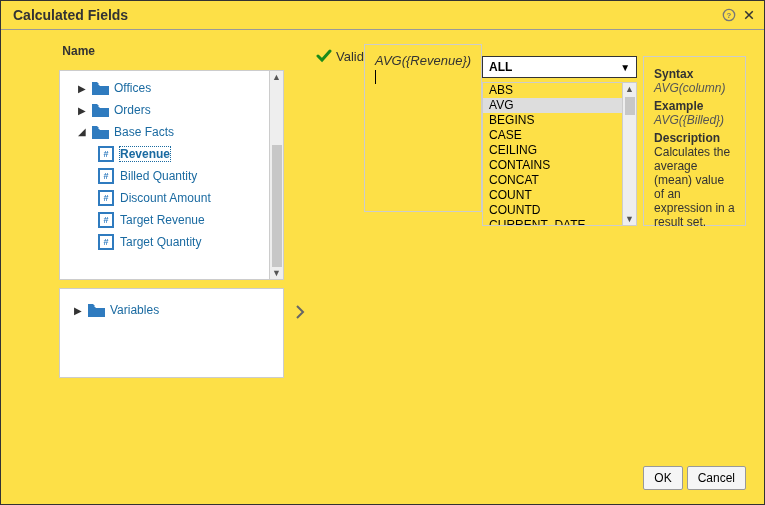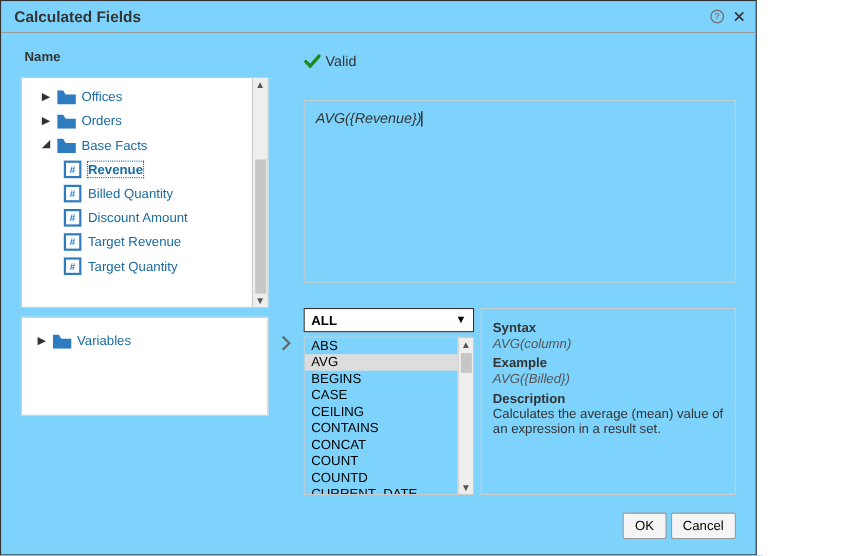--- a/index.html
+++ b/index.html
@@ -1,21 +1,21 @@
 <!DOCTYPE html>
 <html><head>
 <meta charset="utf-8">
 <style>
   * { box-sizing: border-box; font-family: Arial, Helvetica, sans-serif; }
   body { margin: 0; background: #fff; }
-  .dialog { width: 688px; height: 505px; border: 1px solid #333; background: #7dd3fc; position: relative; }
+  .dialog { width: 765px; height: 505px; border: 1px solid #333; background: #fde047; position: relative; }
   .title-bar { display: flex; align-items: center; padding: 6px 8px 6px 12px; border-bottom: 1px solid #999; }
   .title-bar .title { font-weight: bold; font-size: 14px; color: #333; flex: 1; }
   .title-bar .icon { width: 14px; height: 14px; margin-left: 6px; cursor: pointer; color: #555; display: flex; align-items: center; justify-content: center; }
-  .body { display: flex; padding: 14px 18px 0 18px; height: 420px; }
+  .body { display: flex; padding: 14px 18px 0 18px; height: 420px; margin-left: 40px; }
   .left-col { width: 225px; display: flex; flex-direction: column; }
   .name-row { display: flex; align-items: center; margin-bottom: 12px; }
   .name-row label { font-size: 12px; font-weight: bold; color: #333; width: 46px; text-align: right; padding-right: 10px; }
   .name-row input { flex: 1; height: 24px; border: 1px solid #ccc; padding: 0 6px; font-size: 12px; color: #555; }
   .panel { border: 1px solid #ccc; background: #fff; }
   .tree-panel { height: 210px; position: relative; overflow: hidden; }
   .tree-panel .scroll-track { position: absolute; right: 0; top: 0; bottom: 0; width: 14px; background: #eee; border-left: 1px solid #ccc; display:flex; flex-direction:column; align-items:center; }
   .scroll-arrow { font-size: 9px; color: #555; line-height: 12px; }
   .tree { padding: 6px 4px; font-size: 12px; color: #1a6aa1; }
   .tree-item { display: flex; align-items: center; height: 22px; white-space: nowrap; }
@@ -23,21 +23,21 @@
   .tree-item.depth1 { padding-left: 34px; }
   .toggle { width: 10px; margin-right: 4px; font-size: 10px; color: #333; cursor: pointer; }
   .folder-icon { width: 17px; height: 13px; margin-right: 5px; display: inline-flex; }
   .num-icon { width: 16px; height: 16px; border: 2px solid #2f7bbf; margin-right: 6px; display: inline-flex; align-items: center; justify-content: center; font-size: 9px; font-weight: bold; color: #2f7bbf; background: #fff; }
   .tree-label { cursor: pointer; }
   .tree-label.selected { outline: 1px dotted #1a6aa1; font-weight: bold; }
   .vars-panel { margin-top: 8px; height: 90px; padding: 10px; font-size: 12px; color: #1a6aa1; }
   .vars-panel .tree-item { padding-left: 4px; }
   .move-col { width: 32px; display: flex; align-items: center; justify-content: center; padding-top: 130px; }
   .move-btn { width: 16px; height: 16px; color: #666; cursor: pointer; }
-  .right-col { flex: 1; display: flex; flex-direction: column; gap: 11px; }
+  .right-col { flex: 1; display: flex; flex-direction: row; }
   .valid-row { display: flex; align-items: center; height: 24px; margin-bottom: 12px; font-size: 13px; color: #333; }
   .valid-row svg { margin-right: 4px; }
   .formula-box { height: 168px; border: 1px solid #ccc; padding: 8px 10px; font-size: 13px; color: #333; position: relative; font-style: italic; }
   .caret-line::after { content: ""; display: inline-block; width: 1px; height: 14px; background: #000; vertical-align: middle; margin-left: 0px; }
   .lower { display: flex; gap: 6px; margin-top: 12px; height: 170px; }
   .func-col { width: 155px; display: flex; flex-direction: column; }
   .filter-select { height: 22px; border: 1px solid #333; display: flex; align-items: center; padding: 0 6px; font-size: 12px; font-weight: bold; cursor: pointer; margin-bottom: 4px; background: #fff; }
   .filter-select .caret { margin-left: auto; font-size: 10px; }
   .func-list { flex: 1; border: 1px solid #ccc; overflow: hidden; position: relative; font-size: 12px; }
   .func-list .scroll-track { position: absolute; right: 0; top: 0; bottom: 0; width: 14px; background: #eee; border-left: 1px solid #ccc; display:flex; flex-direction:column; align-items:center; }

